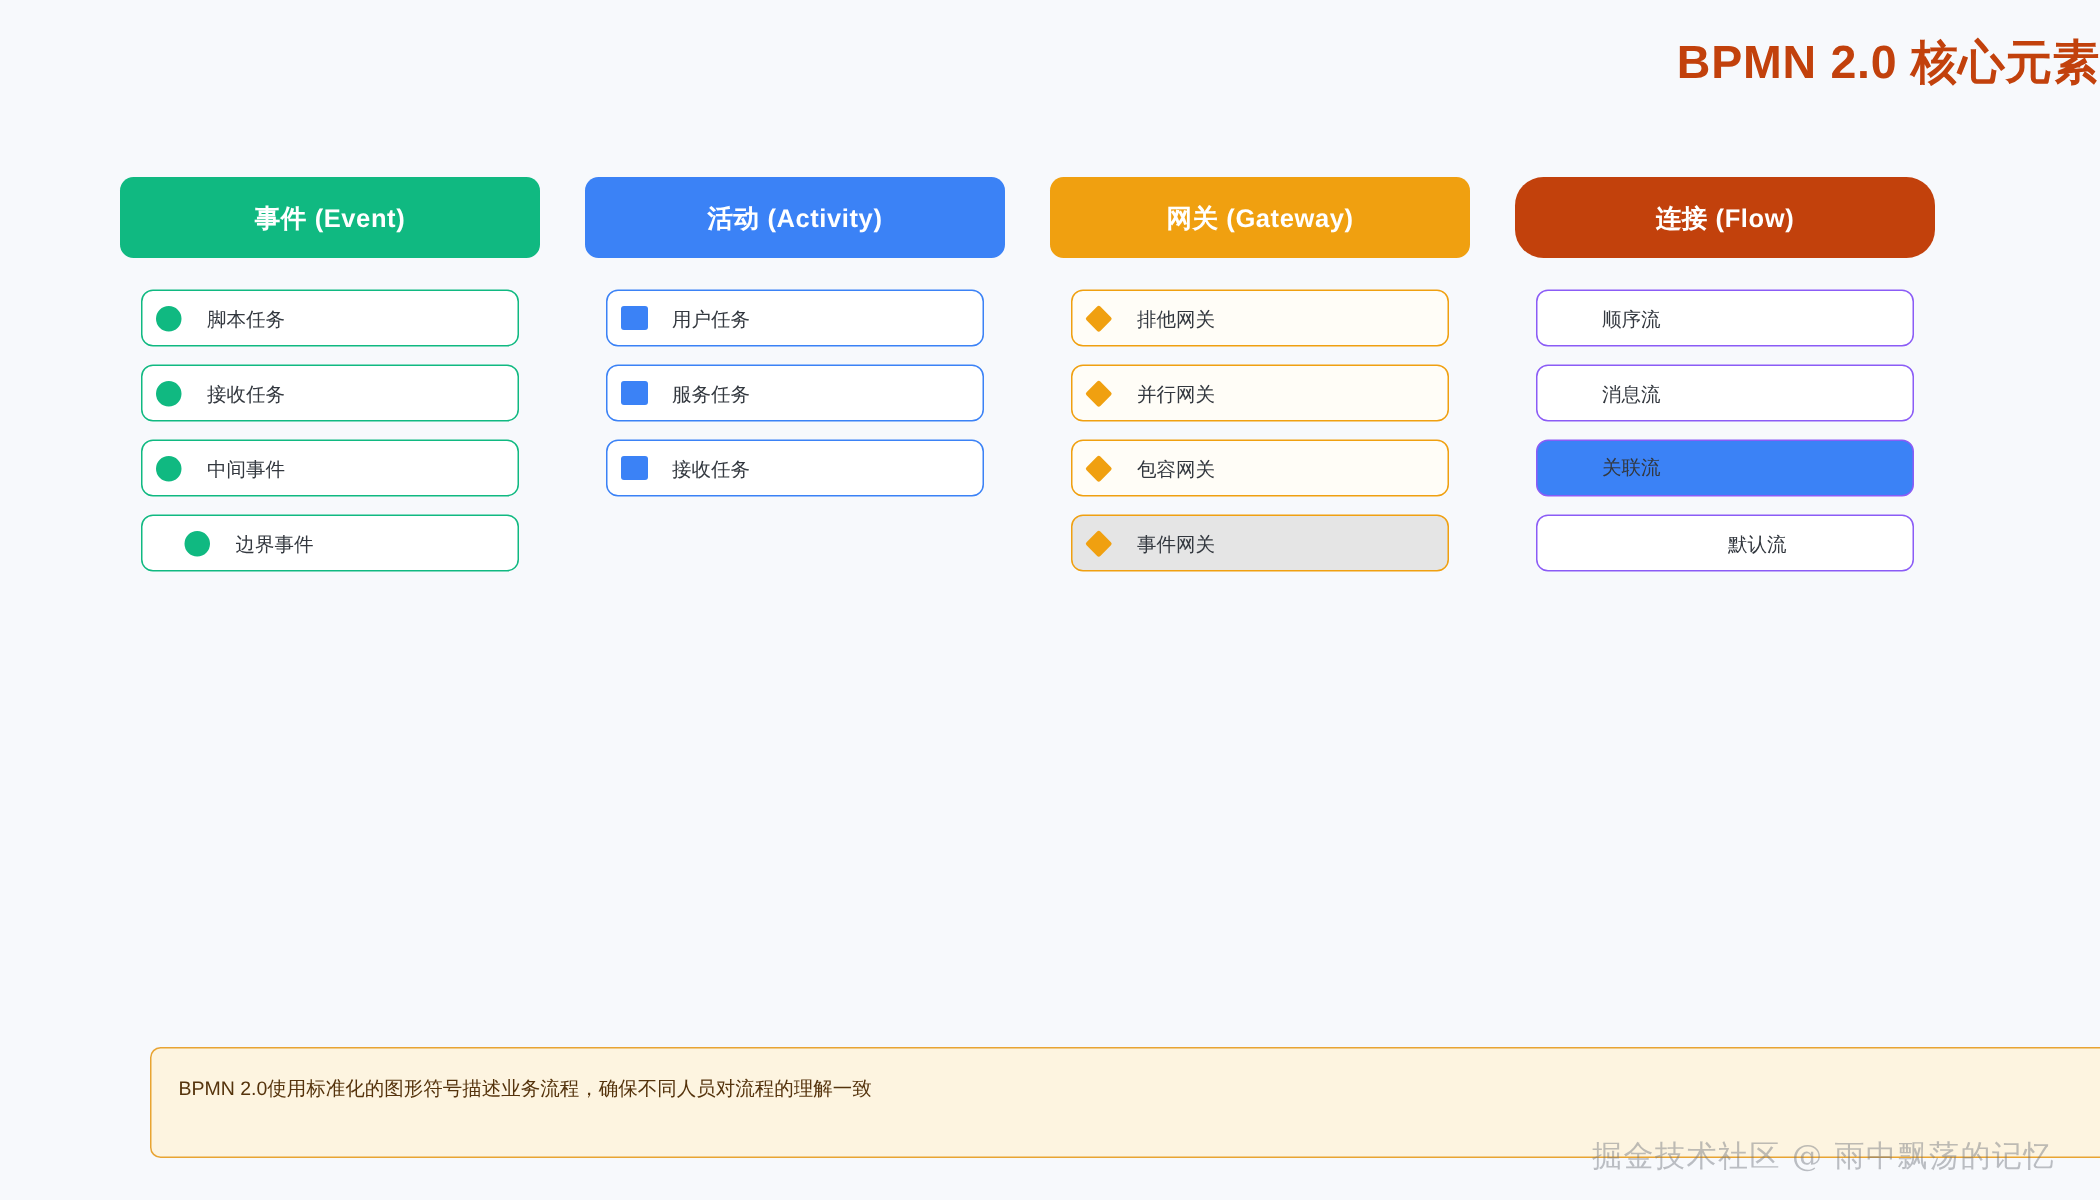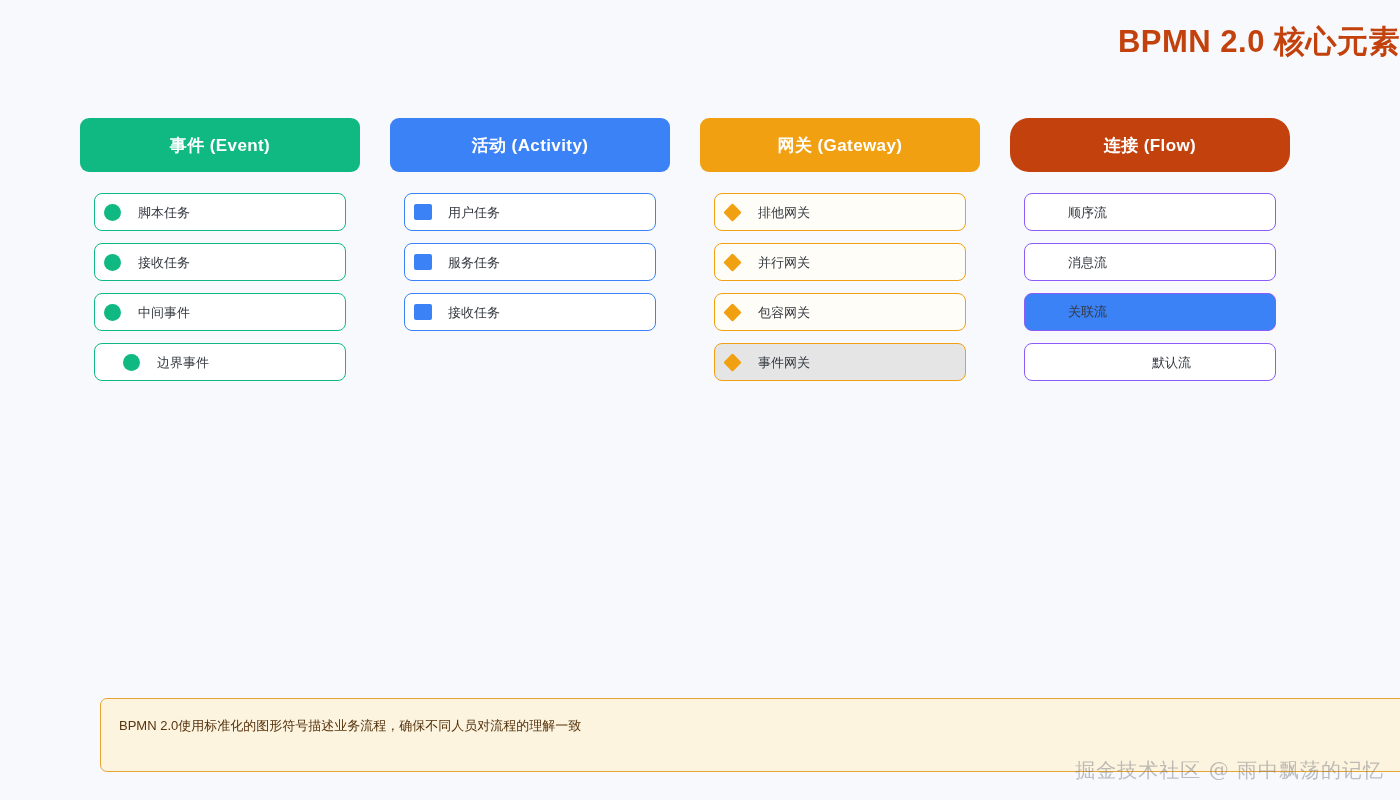--- a/index.html
+++ b/index.html
@@ -122,21 +122,21 @@
 
   .footer-note-text {
     font-size: 13px;
     color: #55330c;
     line-height: 1.4;
   }
 
   
   .watermark {
     position: absolute;
-    right: 16px;
+    right: 30px;
     bottom: 16px;
     font-size: 20px;
     color: rgba(110, 116, 125, 0.45);
     letter-spacing: 1px;
     font-family: "DejaVu Serif", "Liberation Serif", serif;
     pointer-events: none;
     white-space: nowrap;
   }
 </style>
 </head>

